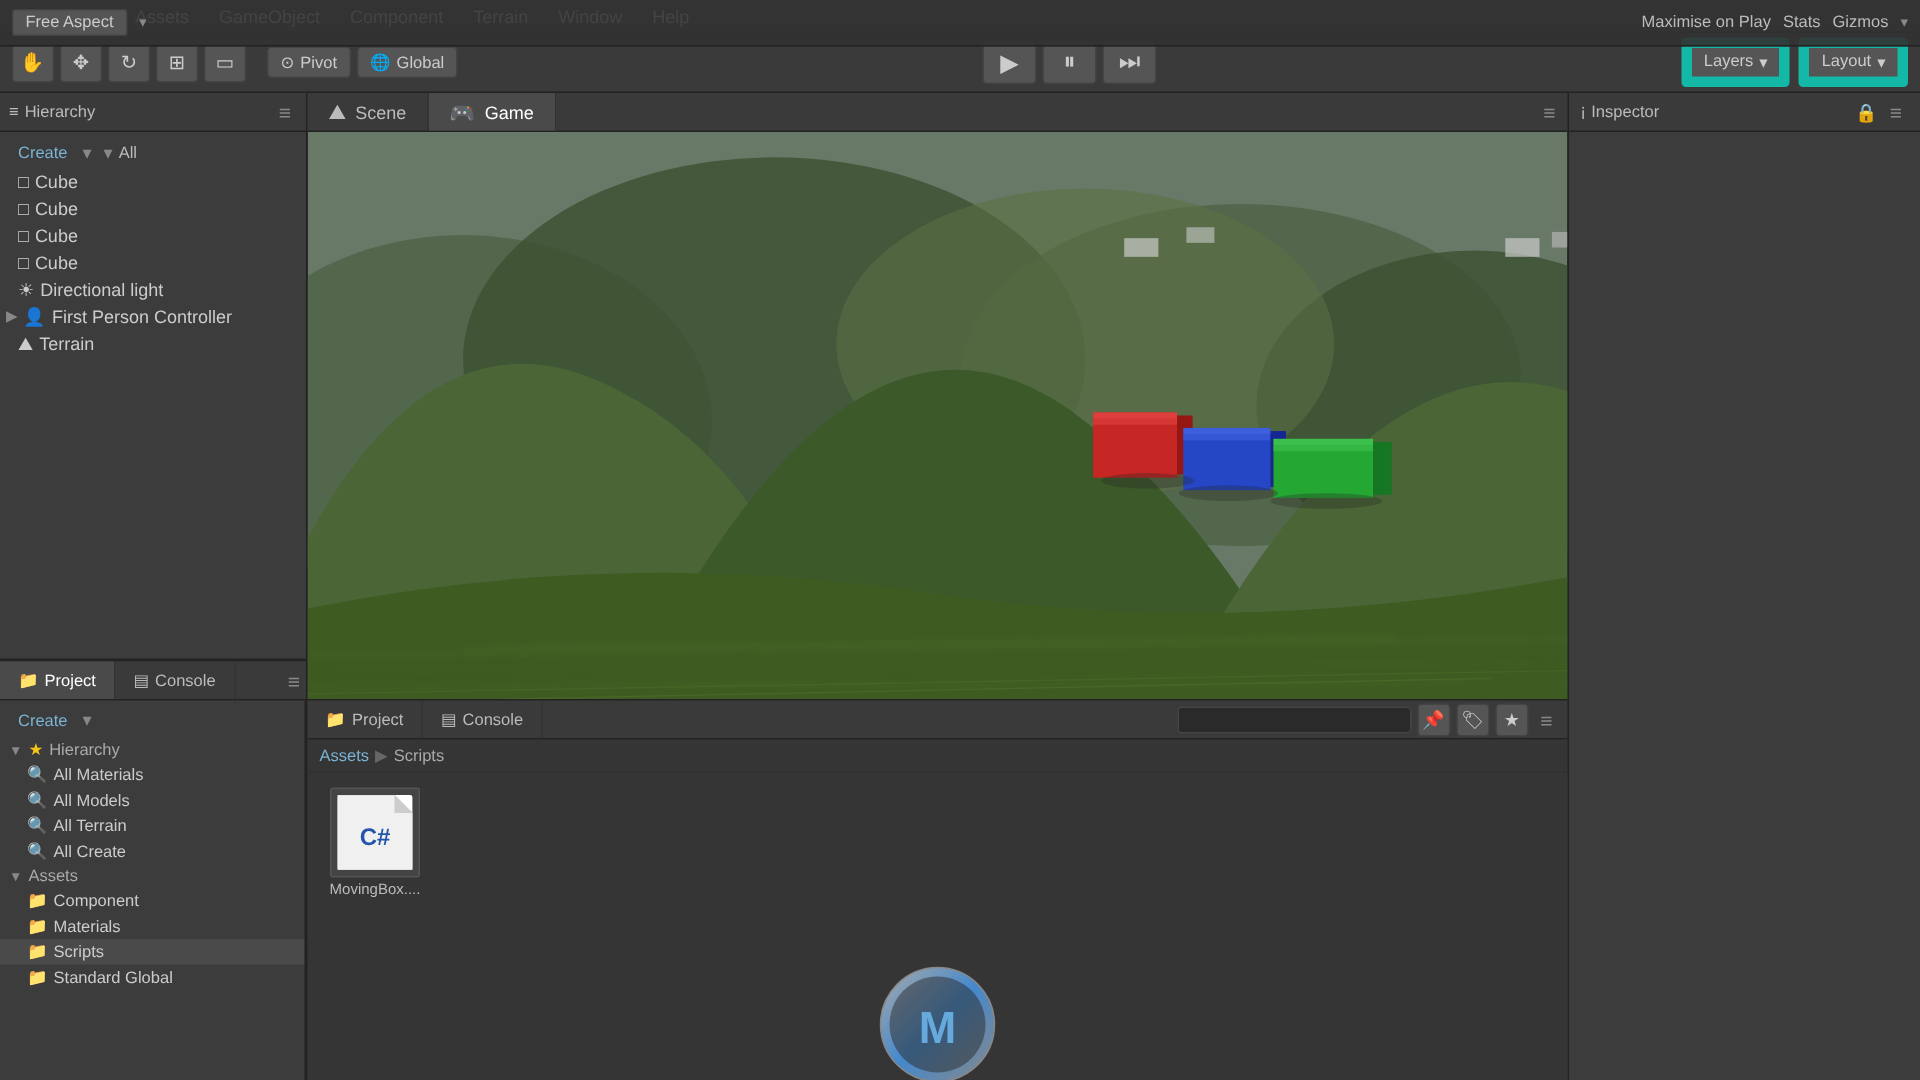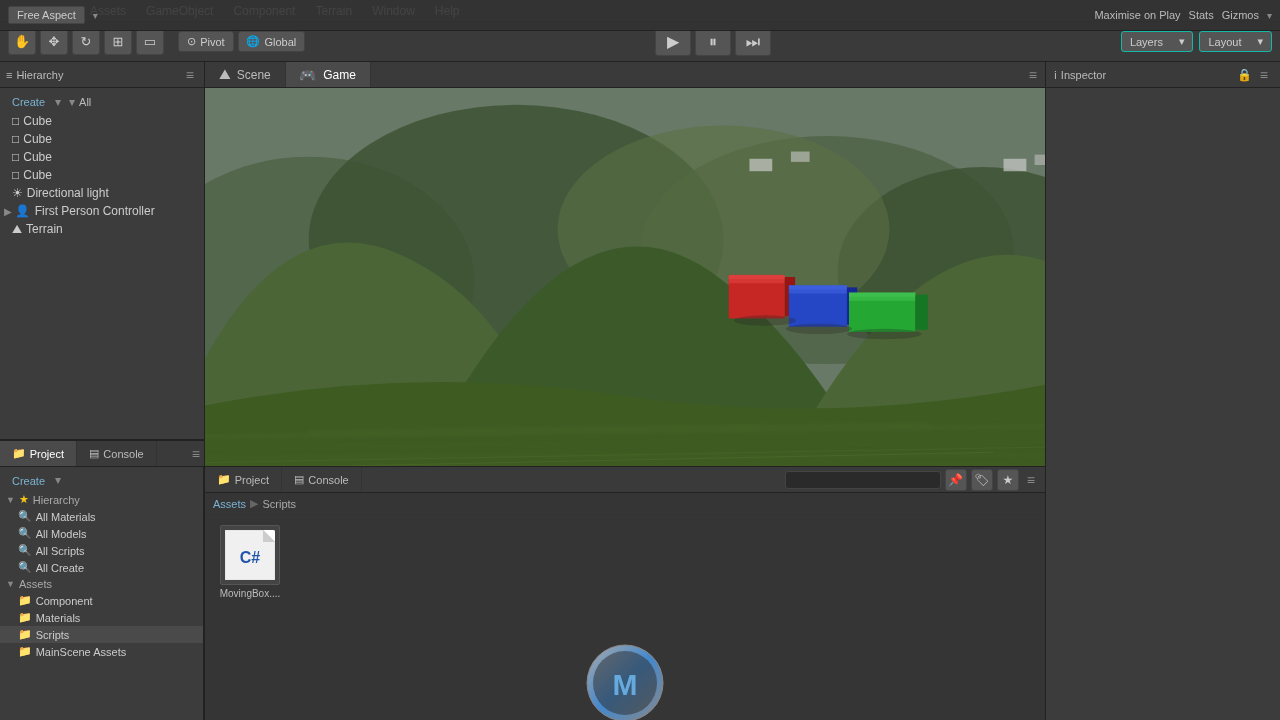--- a/index.html
+++ b/index.html
@@ -90,29 +90,28 @@
       justify-content: center;
       font-size: 16px;
     }
     .toolbar-right {
       display: flex;
       align-items: center;
       gap: 6px;
     }
     .dropdown-btn {
       background: #555;
-      border: 1px solid #14b8a6;
+      border: 7px solid #14b8a6;
       color: #ccc;
       border-radius: 3px;
       padding: 3px 8px;
       cursor: pointer;
       font-size: 11px;
       display: flex;
-      align-items: center;
-      gap: 16px;
+      gap: 4px;
     }
 
     
     #main-layout {
       display: flex;
       height: calc(720px - 22px - 40px);
     }
 
     
     #left-panel {
@@ -545,21 +544,21 @@
           <div class="tree-item" style="padding-left:18px;">
             <span style="color:#7ab3d4;">🔍</span>
             <span>All Materials</span>
           </div>
           <div class="tree-item" style="padding-left:18px;">
             <span style="color:#7ab3d4;">🔍</span>
             <span>All Models</span>
           </div>
           <div class="tree-item" style="padding-left:18px;">
             <span style="color:#7ab3d4;">🔍</span>
-            <span>All Scripts</span>
+            <span>All Terrain</span>
           </div>
           <div class="tree-item" style="padding-left:18px;">
             <span style="color:#7ab3d4;">🔍</span>
             <span>All Create</span>
           </div>
           <div class="tree-section-label">
             <span style="color:#888; font-size:9px;">▼</span>
             <span>Assets</span>
           </div>
           <div class="tree-item" style="padding-left:18px;">
@@ -569,21 +568,21 @@
           <div class="tree-item" style="padding-left:18px;">
             <span style="color:#b8860b;">📁</span>
             <span>Materials</span>
           </div>
           <div class="tree-item" style="padding-left:18px; background:#4a4a4a;">
             <span style="color:#b8860b;">📁</span>
             <span>Scripts</span>
           </div>
           <div class="tree-item" style="padding-left:18px;">
             <span style="color:#b8860b;">📁</span>
-            <span>MainScene Assets</span>
+            <span>Standard Global</span>
           </div>
         </div>
       </div>
     </div>
 
   </div>
 
   <div id="center-panel">
     <div class="tabs-bar">
       <div class="tab">

